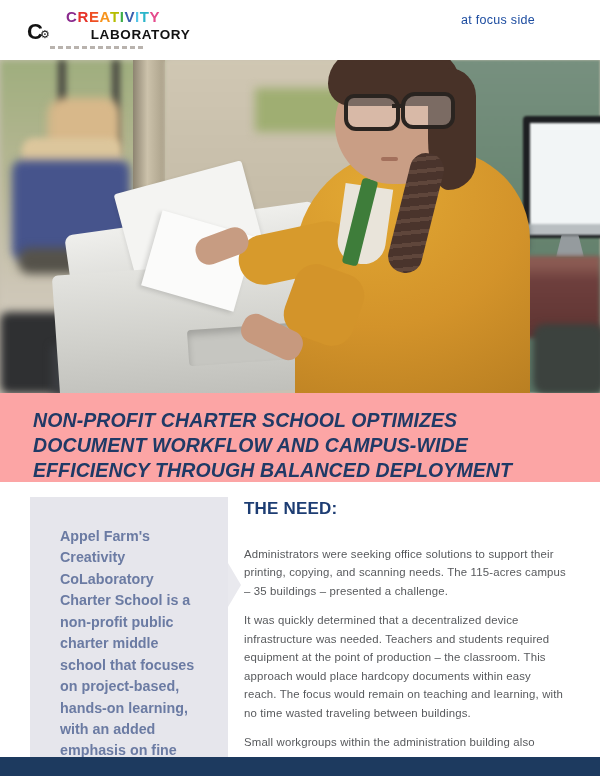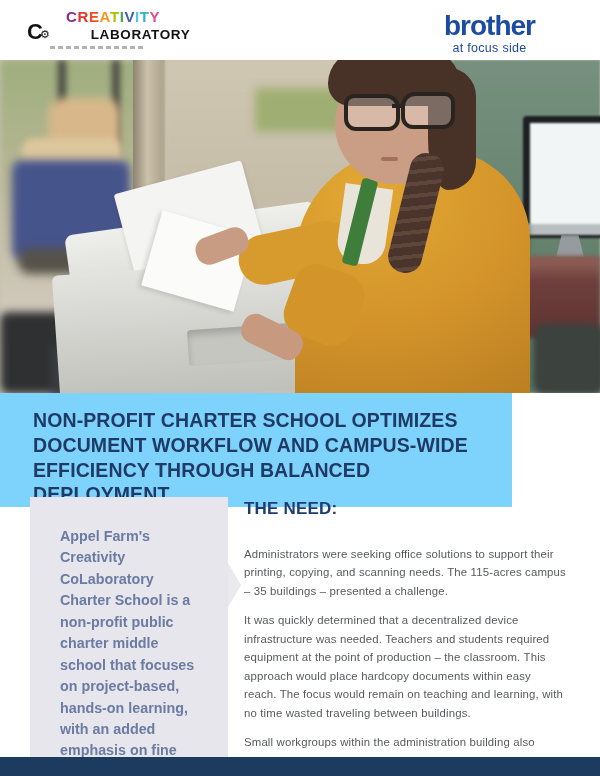--- a/index.html
+++ b/index.html
@@ -59,21 +59,21 @@
   .ph-hair-top{left:328px;top:-10px;width:132px;height:56px;background:#483228;border-radius:60px 60px 40px 40px;}
   .ph-hair-side{left:428px;top:8px;width:48px;height:122px;background:#483228;border-radius:0 30px 30px 45%;}
   .ph-braid{left:399px;top:92px;width:34px;height:122px;background:repeating-linear-gradient(160deg,#4a342c 0 8px,#5f463b 8px 12px);border-radius:16px;transform:rotate(14deg);}
   .ph-lens{border:4px solid #2a2420;background:rgba(255,255,255,.28);}
   .ph-lens1{left:344px;top:34px;width:48px;height:29px;border-radius:10px 14px 12px 12px;}
   .ph-lens2{left:401px;top:32px;width:46px;height:29px;border-radius:14px 10px 12px 12px;}
   .ph-bridge{left:392px;top:44px;width:10px;height:4px;background:#2a2420;}
   .ph-mouth{left:381px;top:97px;width:17px;height:4px;background:#a3705c;border-radius:3px;}
 
   
-  .headline-wrap{position:absolute;top:393px;left:0;width:512px;padding:15px 30px 0 33px;box-sizing:border-box;background:#7dd3fc;}
+  .headline-wrap{position:absolute;top:393px;left:0;width:600px;padding:15px 30px 0 33px;box-sizing:border-box;background:#fca5a5;font-style:italic;}
   .headline{max-width:545px;font-size:19.5px;font-weight:700;color:#203a66;line-height:1.27;letter-spacing:.1px;}
 
   
   .content{position:absolute;top:497px;left:0;width:600px;box-sizing:border-box;padding:0 34px 0 30px;display:flex;gap:16px;}
   .customer-box{position:relative;width:198px;box-sizing:border-box;background:#e6e6ec;padding:17px 18px 20px 18px;flex-shrink:0;}
   .customer-arrow{position:absolute;right:-13px;top:66px;width:0;height:0;border-top:22px solid transparent;border-bottom:22px solid transparent;border-left:13px solid #e9e9ee;}
   .customer-heading{font-size:16.5px;font-weight:800;color:#1e3a6b;letter-spacing:.2px;margin:0 0 9px 0;}
   .customer-body{font-size:14.3px;font-weight:700;color:#6b7ba3;line-height:1.5;margin:12px;}
   .need-col{flex:1;}
   .need-heading{font-size:17px;font-weight:800;color:#1d3d73;letter-spacing:.2px;margin:2px 0 26px 0;}
@@ -91,21 +91,20 @@
     <div class="cc-logo">
       <div class="cc-line1"><span style="color: rgb(138, 42, 141);">C</span><span style="color: rgb(230, 51, 41);">R</span><span style="color: rgb(239, 79, 35);">E</span><span style="color: rgb(247, 148, 29);">A</span><span style="color: rgb(181, 189, 0);">T</span><span style="color: rgb(61, 174, 73);">I</span><span style="color: rgb(58, 93, 174);">V</span><span style="color: rgb(85, 197, 233);">I</span><span style="color: rgb(43, 181, 201);">T</span><span style="color: rgb(229, 75, 140);">Y</span></div>
       <div class="cc-line2">
         <span class="cc-bigc">C</span>
         <span class="cc-gear">⚙</span>
         <span class="cc-rest">LABORATORY</span>
       </div>
       <div class="cc-tagline"></div>
     </div>
     <div class="brother">
-      <div class="brother-word">brother</div>
       <div class="brother-tag">at focus side</div>
     </div>
   </div>
 
   <div class="photo">
     <div class="ph ph-left"></div>
     <div class="ph ph-cart-post1"></div>
     <div class="ph ph-cart-post2"></div>
     <div class="ph ph-cart-jugs"></div>
     <div class="ph ph-cart-seat"></div>

